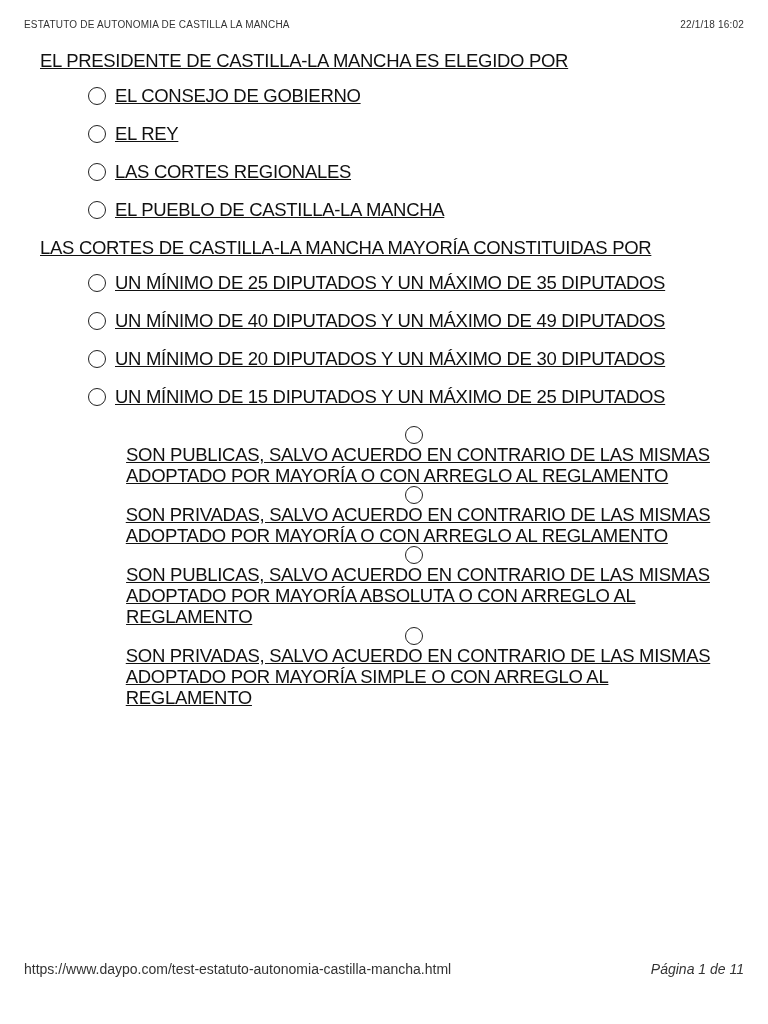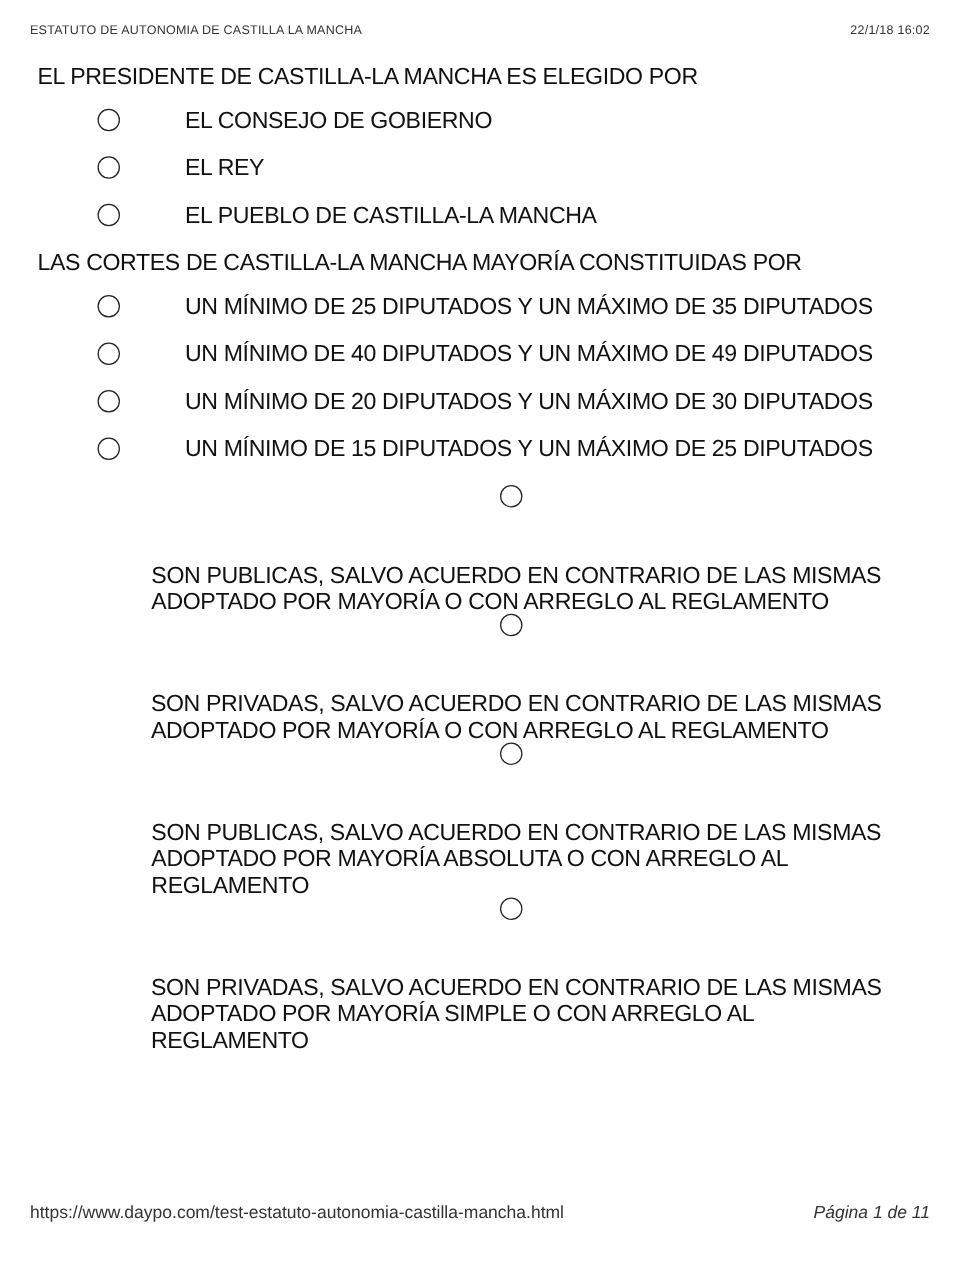--- a/index.html
+++ b/index.html
@@ -36,22 +36,23 @@
       height: 14px;
       font-size: 14px;
       color: #333333;
     }
     .print-footer .url  { position: absolute; left: 0; top: 0; }
     .print-footer .page { position: absolute; right: 0; top: 0; font-style: italic; }
 
     .content {
       position: absolute;
       top: 50px;
-      left: 30px;
+      left: 40px;
       right: 20px;
+      text-decoration: underline;
     }
     .question {
       margin: 0;
     }
     .q-text {
       font-size: 18.5px;
       line-height: 22px;
       letter-spacing: -0.3px;
       margin: 0 0 8px 0;
       white-space: nowrap;
@@ -59,21 +60,20 @@
     .options {
       list-style: none;
       margin: 0;
       padding: 0 0 0 48px;
     }
     .option {
       display: flex;
       align-items: center;
       font-size: 18.5px;
       letter-spacing: -0.3px;
-      gap: 43px;
     }
     .option.single {
       height: 38px;
     }
     .option.multi {
       line-height: 21px;
       padding: 0;
       flex-direction: column;
     }
     .radio {
@@ -113,20 +113,24 @@
   <div class="question" id="q1">
     <p class="q-text">EL PRESIDENTE DE CASTILLA-LA MANCHA ES ELEGIDO POR</p>
     <ul class="options">
       <li class="option single">
         <span class="radio"></span>
         <span class="option-label">EL CONSEJO DE GOBIERNO</span>
       </li>
       <li class="option single">
         <span class="radio"></span>
         <span class="option-label">EL REY</span>
+      </li>
+      <li class="option single">
+        <span class="radio"></span>
+        <span class="option-label">LAS CORTES REGIONALES</span>
       </li>
       <li class="option single">
         <span class="radio"></span>
         <span class="option-label">EL PUEBLO DE CASTILLA-LA MANCHA</span>
       </li>
     </ul>
   </div>
 
   <div class="question" id="q2">
     <p class="q-text">LAS CORTES DE CASTILLA-LA MANCHA MAYORÍA CONSTITUIDAS POR</p>

